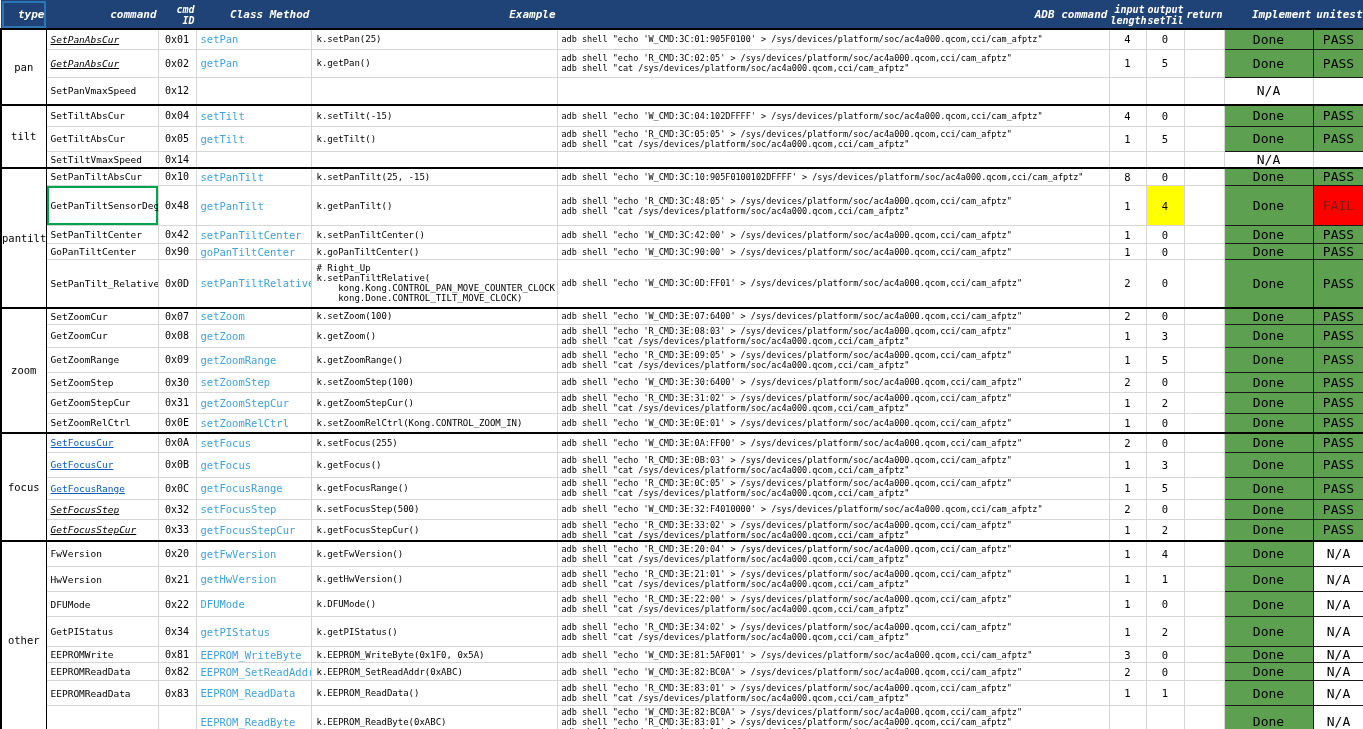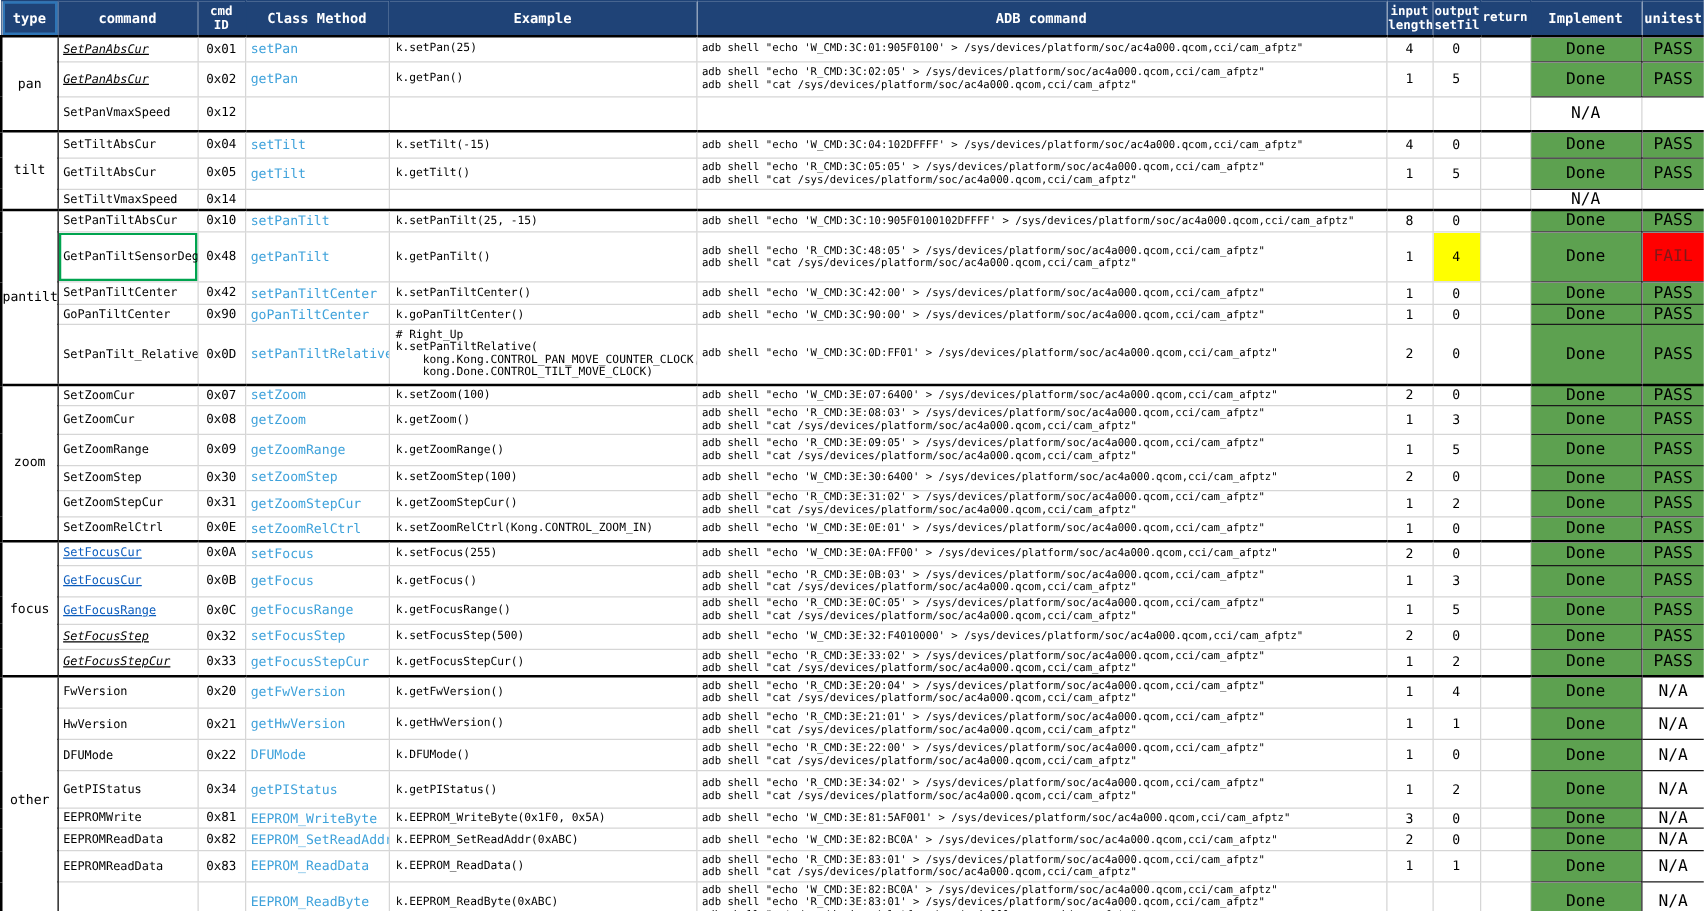--- a/index.html
+++ b/index.html
@@ -1,22 +1,22 @@
 <!DOCTYPE html>
 <html><head>
 <meta charset="utf-8">
 <style>
   html,body { margin:0; padding:0; background:#ffffff; }
   body { width:1363px; height:729px; overflow:hidden;
          font-family:"DejaVu Sans Mono","Liberation Mono",monospace; }
   table { border-collapse:collapse; table-layout:fixed; width:1363px;
           border-bottom:2px solid #000; border-right:1px solid #000; }
   th { background:#1F4377; color:#fff; font-weight:bold; font-size:11px;
-       height:27px; text-align:center; vertical-align:middle; padding:0 1px;
-       border:1px solid #1F4377; overflow:hidden; }
+       height:27px; text-align:right; vertical-align:middle; padding:0 1px;
+       border:1px solid #1F4377; overflow:hidden;font-style:italic; }
   th.th-tight { font-size:10px; line-height:11px; white-space:normal; }
   th.selected { box-shadow:inset 0 0 0 2px #2E75B6; position:relative; overflow:visible; }
   td { border:1px solid #D6D6D6; color:#000; vertical-align:middle;
        padding:0; overflow:hidden; white-space:nowrap; }
   tr.group-first td { border-top:2px solid #000; }
   td.col-type { border-left:2px solid #000; border-right:1px solid #000;
                 text-align:center; font-size:10.5px; }
   td.col-command { font-size:9.5px; padding-left:4px; }
   td.col-command.link-black { text-decoration:underline; color:#000;font-style:italic; }
   td.col-command.link-blue  { text-decoration:underline; color:#0B5CBD; }

